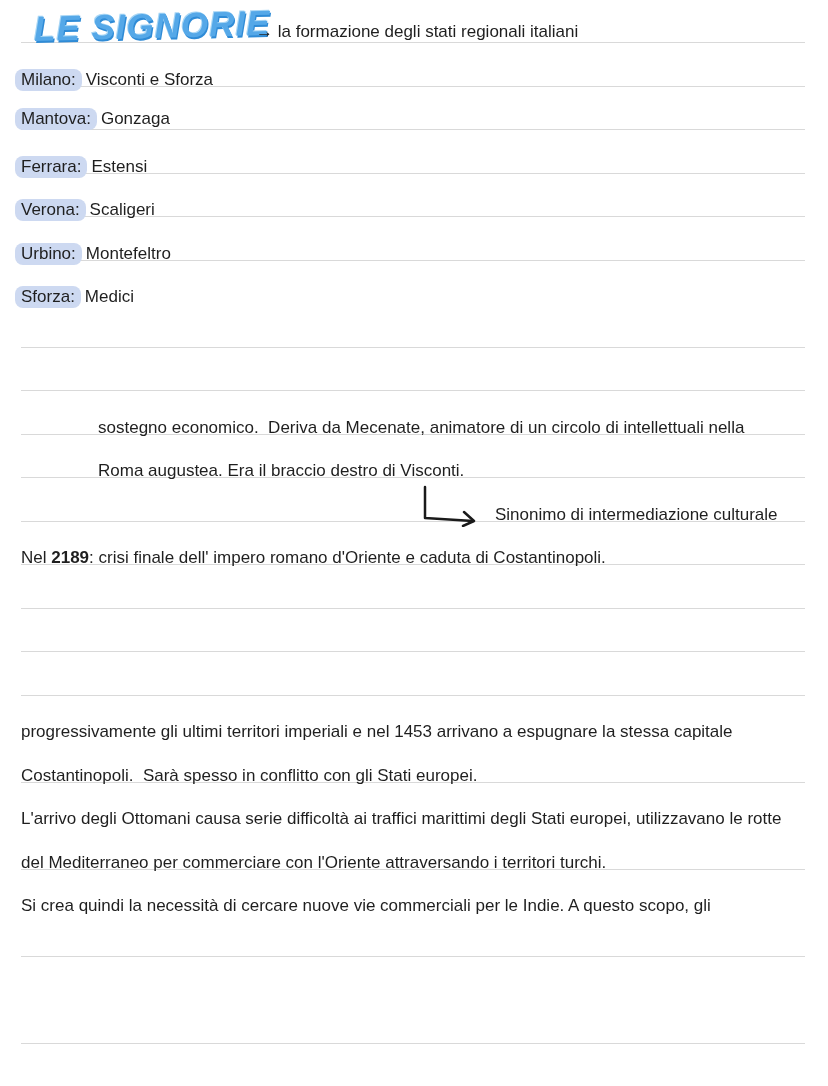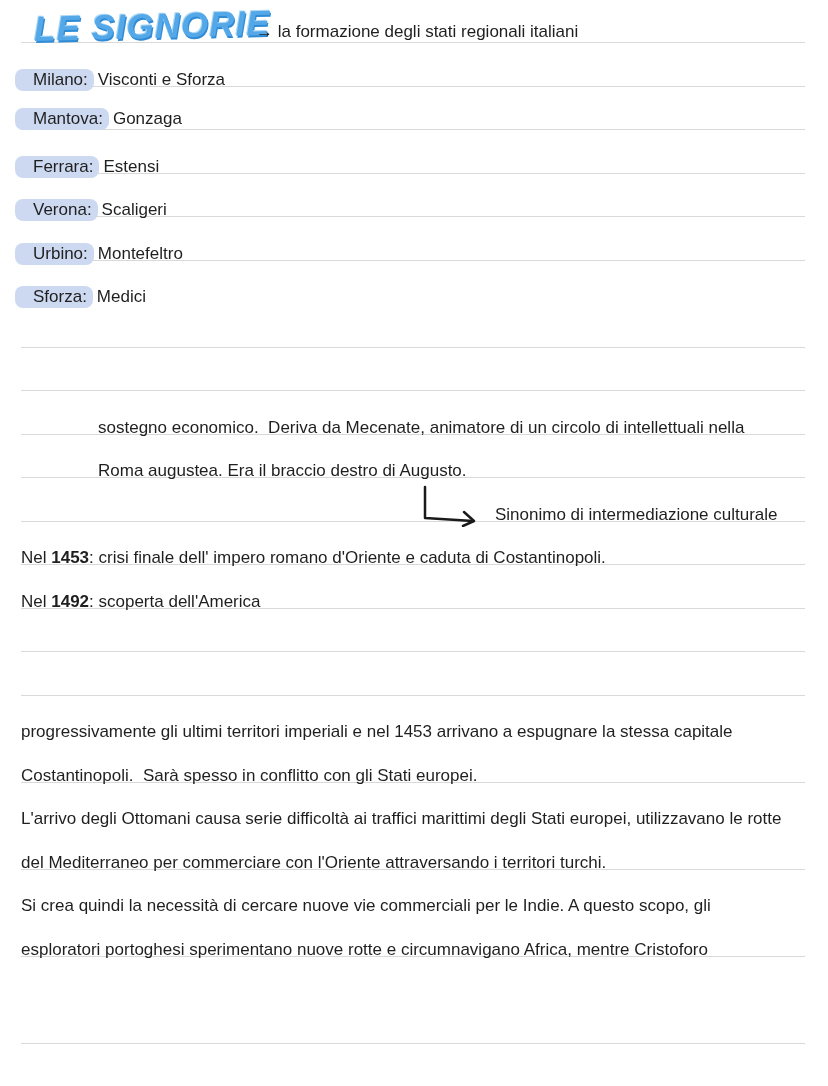--- a/index.html
+++ b/index.html
@@ -24,21 +24,21 @@
       var(--line) 42.5px, var(--line) 43.5px
     );
   }
   .row{
     position:absolute;left:21px;height:22px;line-height:22px;
     font-size:17px;white-space:pre;color:var(--ink);
   }
   .hl{
     background:var(--highlight);
     border-radius:8px;
-    padding:1px 6px 2px 18px;
+    padding:1px 6px 2px 6px;
     margin-left:-6px;
   }
   .family{margin-left:4px;}
   b{font-weight:bold;}
   .title{
     position:absolute;left:34px;top:6px;
     font-size:35px;font-weight:bold;font-style:italic;
     letter-spacing:1px;
     color:var(--accent);
     text-shadow:-1px -1px 0 var(--accent-light), 1px 2px 0 var(--accent-dark);
@@ -66,33 +66,31 @@
 
   <div class="row" style="top:69px"><span class="hl">Milano:</span><span class="family">Visconti e Sforza</span></div>
   <div class="row" style="top:108px"><span class="hl">Mantova:</span><span class="family">Gonzaga</span></div>
   <div class="row" style="top:156px"><span class="hl">Ferrara:</span><span class="family">Estensi</span></div>
   <div class="row" style="top:199px"><span class="hl">Verona:</span><span class="family">Scaligeri</span></div>
   <div class="row" style="top:243px"><span class="hl">Urbino:</span><span class="family">Montefeltro</span></div>
   <div class="row" style="top:286px"><span class="hl">Sforza:</span><span class="family">Medici</span></div>
 
 
   <div class="row indent2" style="top:417px">sostegno economico.  Deriva da Mecenate, animatore di un circolo di intellettuali nella</div>
-  <div class="row indent2" style="top:460px">Roma augustea. Era il braccio destro di Augusto.</div>
+  <div class="row indent2" style="top:460px">Roma augustea. Era il braccio destro di Visconti.</div>
 
   <div class="elbow-arrow">
     <svg width="64" height="42" viewBox="0 0 64 42" xmlns="http://www.w3.org/2000/svg">
       <polyline points="4,2 4,33 52,36" fill="none" stroke="#1a1a1a" stroke-width="2.5" stroke-linecap="round" stroke-linejoin="round"></polyline>
       <polyline points="43,27 53,36 42,41" fill="none" stroke="#1a1a1a" stroke-width="2.5" stroke-linecap="round" stroke-linejoin="round"></polyline>
     </svg>
   </div>
   <div class="row arrow-note" style="top:504px">Sinonimo di intermediazione culturale</div>
 
-  <div class="row" style="top:547px"><span>Nel </span><b>1453</b><span>: crisi finale dell' impero romano d'Oriente e caduta di Costantinopoli.</span></div>
-  <div class="row" style="top:591px"><span>Nel </span><b>1492</b><span>: scoperta dell'America</span></div>
+  <div class="row" style="top:547px"><span>Nel </span><b>2189</b><span>: crisi finale dell' impero romano d'Oriente e caduta di Costantinopoli.</span></div>
 
   <div class="row" style="top:721px">progressivamente gli ultimi territori imperiali e nel 1453 arrivano a espugnare la stessa capitale</div>
   <div class="row" style="top:765px">Costantinopoli.  Sarà spesso in conflitto con gli Stati europei.</div>
   <div class="row" style="top:808px">L'arrivo degli Ottomani causa serie difficoltà ai traffici marittimi degli Stati europei, utilizzavano le rotte</div>
   <div class="row" style="top:852px">del Mediterraneo per commerciare con l'Oriente attraversando i territori turchi.</div>
   <div class="row" style="top:895px">Si crea quindi la necessità di cercare nuove vie commerciali per le Indie. A questo scopo, gli</div>
-  <div class="row" style="top:939px">esploratori portoghesi sperimentano nuove rotte e circumnavigano Africa, mentre Cristoforo</div>
 
 </div>
 
 </body></html>

